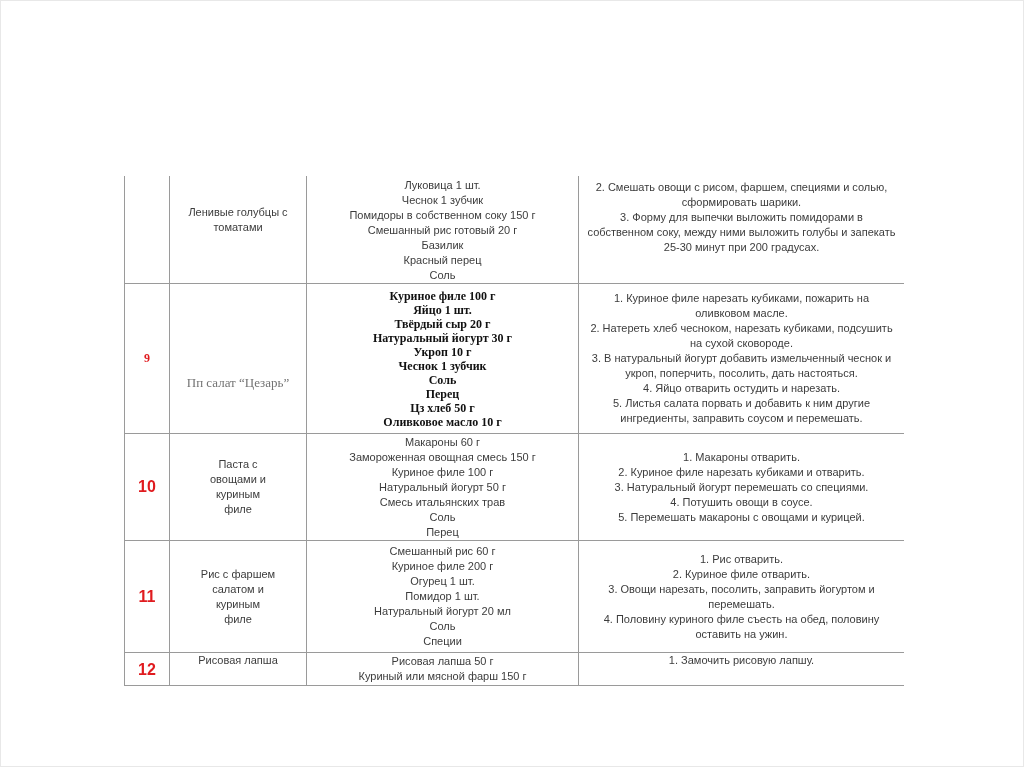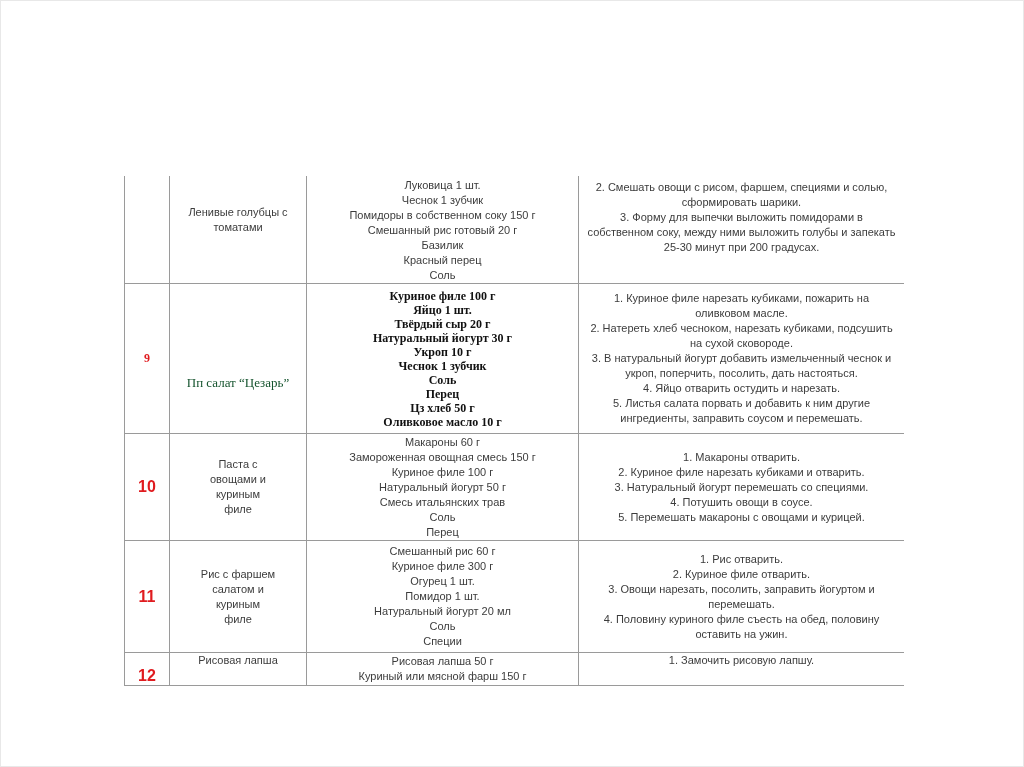--- a/index.html
+++ b/index.html
@@ -42,27 +42,27 @@
     font:11px/15px "Liberation Sans",sans-serif;
     color:#3c3c3c;
   }
   .lines{white-space:pre-line;}
   .num{
     font-weight:bold;
     font-size:16px;
     color:#e01b1f;
   }
   .r9 .name-cell{justify-content:flex-end;padding-bottom:42px;}
-  .r9 .name-cell .lines{font:13px/16px "Liberation Serif",serif;color:#14532d;}
+  .r9 .name-cell .lines{font:13px/16px "Liberation Serif",serif;color:#737373;}
   .r9 .ing-cell .lines{font:bold 12px/14px "Liberation Serif",serif;color:#111;}
   .r9 .num{font-family:"Liberation Serif",serif;font-size:12px;}
   .r8 .ing-cell{justify-content:flex-start;padding-top:2px;}
   .r8 .steps-cell{justify-content:flex-start;padding-top:4px;}
   .r8 .name-cell{padding-bottom:20px;}
-  .r12 .num-cell{justify-content:flex-end;padding-top:1px;}
+  .r12 .num-cell{justify-content:center;padding-top:1px;}
   .r12 .name-cell{justify-content:flex-start;padding-bottom:1px;}
   .r12 .steps-cell{justify-content:flex-start;padding-bottom:6px;}
 </style>
 </head>
 <body>
 
 <div class="page">
   <div class="table">
 
     <div class="tr r8">
@@ -149,21 +149,21 @@
         <span class="num">11</span>
       </div>
       <div class="td name-cell">
         <span class="sans lines">Рис с фаршем
 салатом и
 куриным
 филе</span>
       </div>
       <div class="td ing-cell">
         <span class="sans lines">Смешанный рис 60 г
-Куриное филе 300 г
+Куриное филе 200 г
 Огурец 1 шт.
 Помидор 1 шт.
 Натуральный йогурт 20 мл
 Соль
 Специи</span>
       </div>
       <div class="td steps-cell">
         <span class="sans lines">1. Рис отварить.
 2. Куриное филе отварить.
 3. Овощи нарезать, посолить, заправить йогуртом и перемешать.

